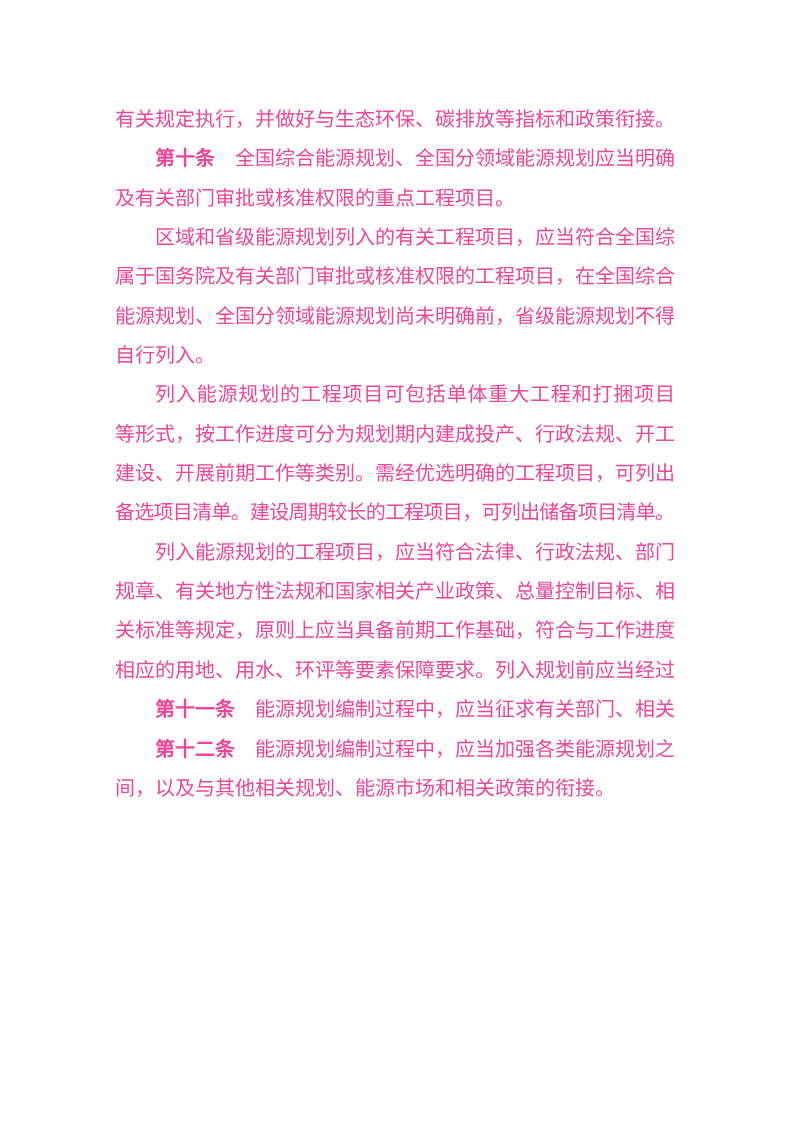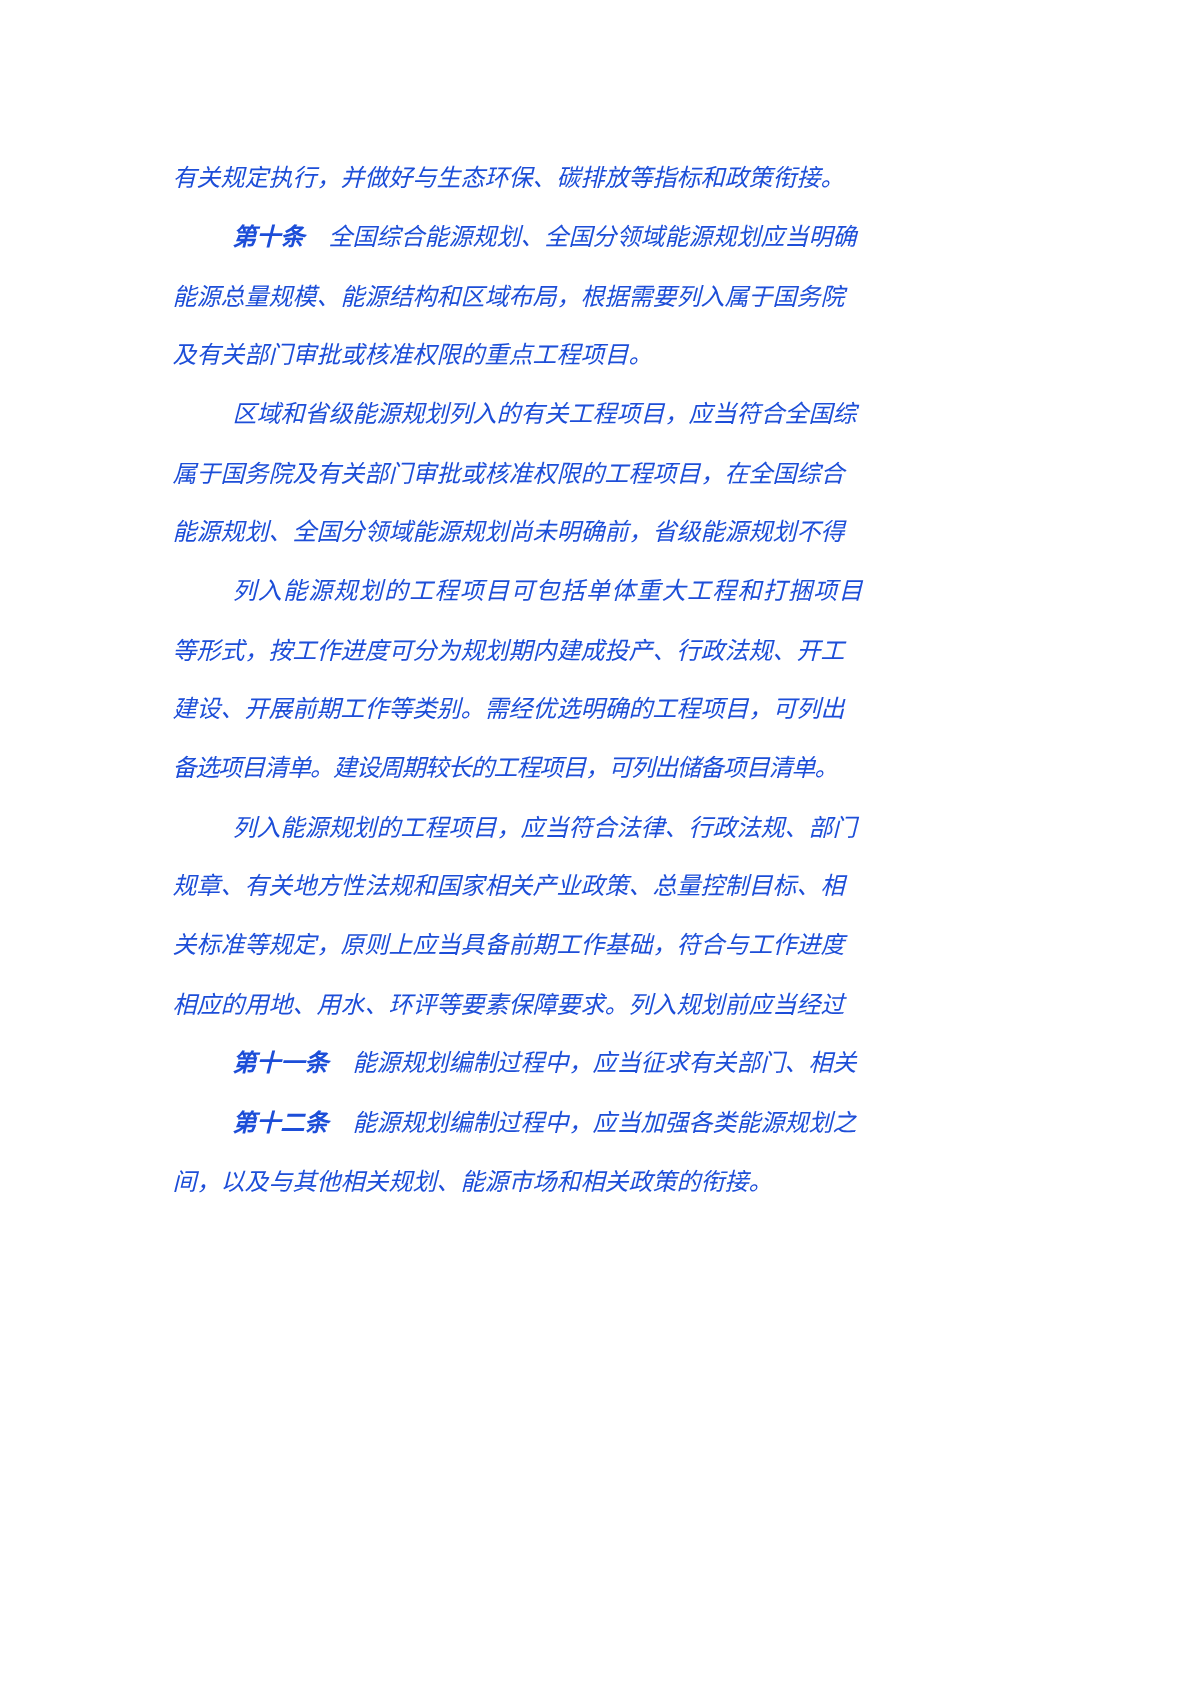--- a/index.html
+++ b/index.html
@@ -21,25 +21,24 @@
   }
   .doc-body {
     position: absolute;
     left: 115px;
     top: 100px;
     width: 560px;
   }
   .doc-line {
     height: 39.35px;
     line-height: 39.35px;
-    font-size: 16px;
-    color: #1d4ed8;
+    font-size: 20px;
+    color: #ec4899;
     white-space: nowrap;
     overflow: visible;
-    font-style: italic;
   }
   .doc-line.indent {
     padding-left: 40px;
   }
   .doc-line .content {
     display: inline-block;
     white-space: nowrap;
     vertical-align: top;
   }
   .doc-line .lead {
@@ -49,31 +48,31 @@
 </style>
 </head>
 <body>
 
 <div class="page">
   <div class="doc-body" style="color: rgb(36, 36, 36);">
   <div class="doc-line"><span class="content"><span class="line-text">有关规定执行，并做好与生态环保、碳排放等指标和政策衔接。</span></span></div>
 
   <div class="doc-line indent"><span class="content" style="letter-spacing: 0px;"><span class="lead">第十条</span><span class="line-text">　全国综合能源规划、全国分领域能源规划应当明确</span></span></div>
 
-  <div class="doc-line"><span class="content" style="letter-spacing: 0px;"><span class="line-text">能源总量规模、能源结构和区域布局，根据需要列入属于国务院</span></span></div>
 
   <div class="doc-line"><span class="content"><span class="line-text">及有关部门审批或核准权限的重点工程项目。</span></span></div>
 
   <div class="doc-line indent"><span class="content" style="letter-spacing: 0px;"><span class="line-text">区域和省级能源规划列入的有关工程项目，应当符合全国综</span></span></div>
 
 
   <div class="doc-line"><span class="content" style="letter-spacing: 0px;"><span class="line-text">属于国务院及有关部门审批或核准权限的工程项目，在全国综合</span></span></div>
 
   <div class="doc-line"><span class="content" style="letter-spacing: 0px;"><span class="line-text">能源规划、全国分领域能源规划尚未明确前，省级能源规划不得</span></span></div>
 
+  <div class="doc-line"><span class="content"><span class="line-text">自行列入。</span></span></div>
 
   <div class="doc-line indent"><span class="content" style="letter-spacing: 0.833333px;"><span class="line-text">列入能源规划的工程项目可包括单体重大工程和打捆项目</span></span></div>
 
   <div class="doc-line"><span class="content" style="letter-spacing: 0px;"><span class="line-text">等形式，按工作进度可分为规划期内建成投产、行政法规、开工</span></span></div>
 
   <div class="doc-line"><span class="content" style="letter-spacing: 0px;"><span class="line-text">建设、开展前期工作等类别。需经优选明确的工程项目，可列出</span></span></div>
 
   <div class="doc-line"><span class="content" style="letter-spacing: -0.714286px;"><span class="line-text">备选项目清单。建设周期较长的工程项目，可列出储备项目清单。</span></span></div>
 
   <div class="doc-line indent"><span class="content" style="letter-spacing: 0px;"><span class="line-text">列入能源规划的工程项目，应当符合法律、行政法规、部门</span></span></div>

